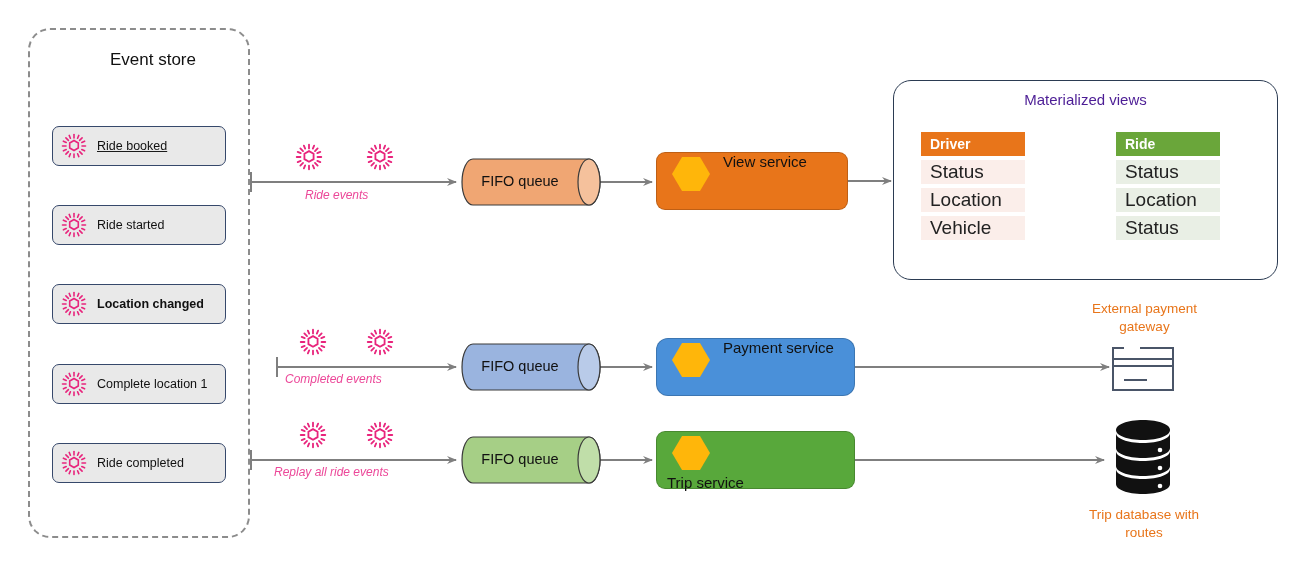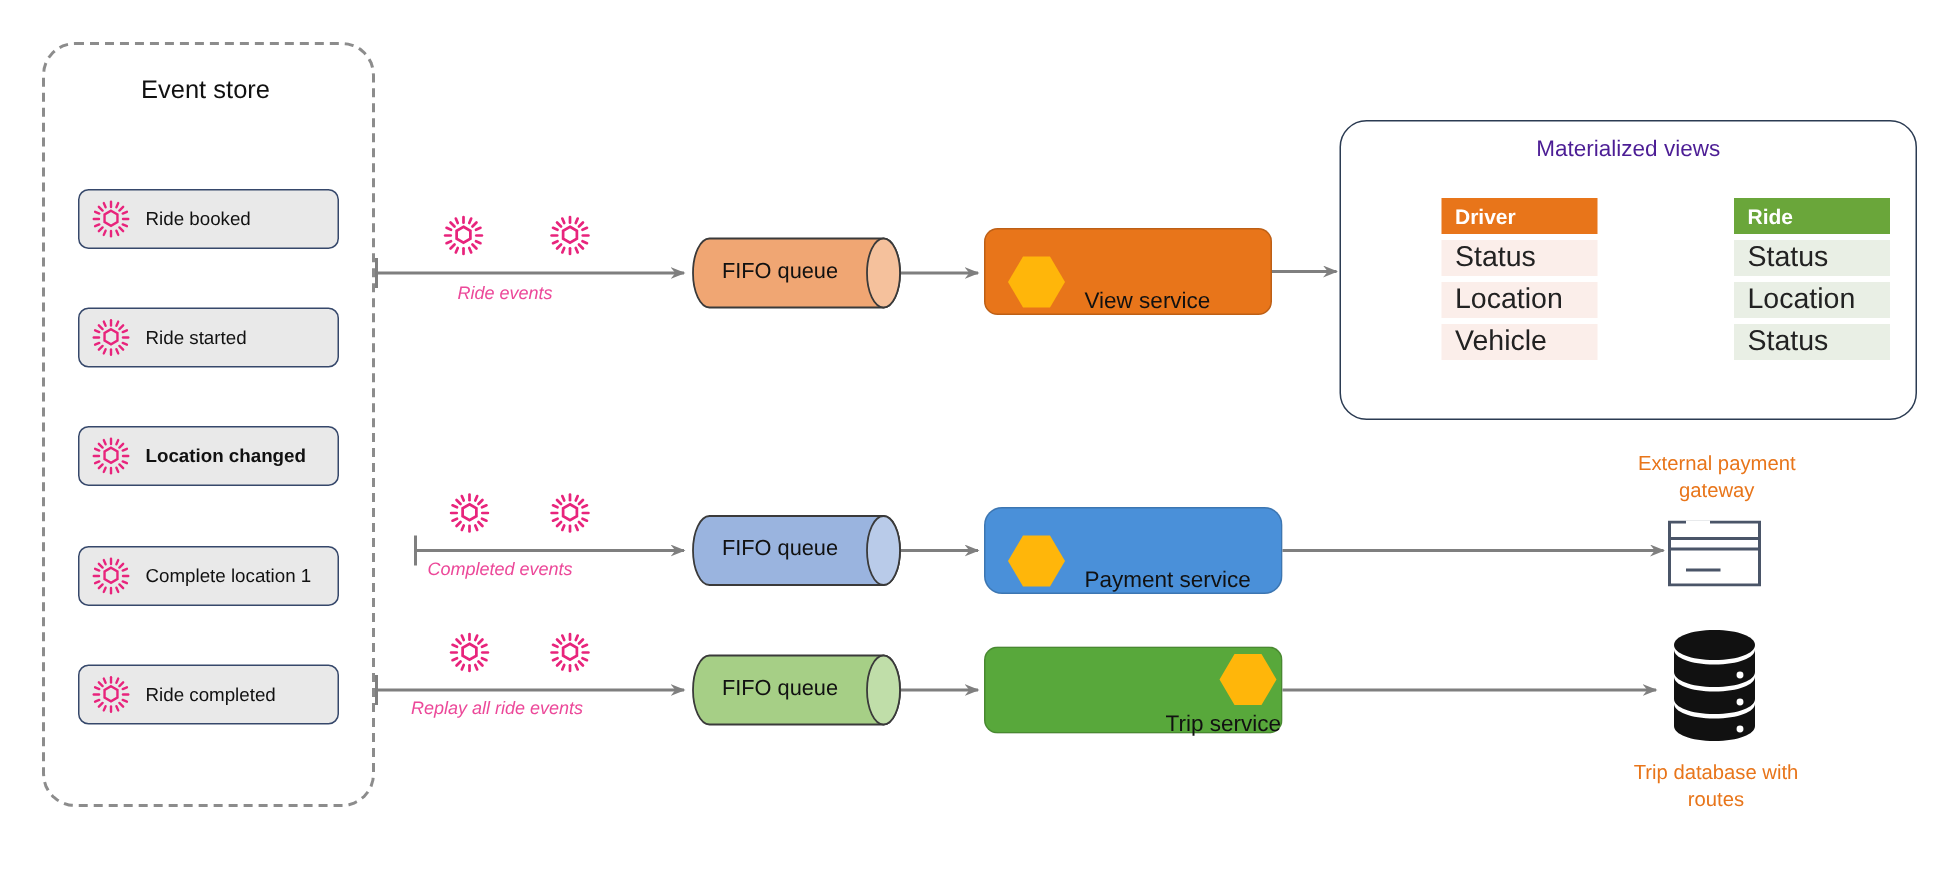--- a/index.html
+++ b/index.html
@@ -23,21 +23,21 @@
   
   #event-store {
     left: 28px; top: 28px;
     width: 222px; height: 510px;
     border: 2px dashed #8c8c8c;
     border-radius: 22px;
     box-sizing: border-box;
     background: #ffffff;
   }
   #event-store-title {
-    left: 26px; top: 50px;
+    left: 42px; top: 50px;
     width: 222px;
     text-align: center;
     font-size: 17px;
     color: #111111;
   }
 
   
   .event-card {
     width: 174px; height: 40px;
     background: #e9e9e9;
@@ -71,21 +71,21 @@
     color: #111111;
     text-align: center;
     white-space: nowrap;
   }
 
   
   .service-box {
     border-radius: 9px;
     box-sizing: border-box;
     display: flex;
-    align-items: flex-end;
+    align-items: flex-start;
     border: 1px solid rgba(0,0,0,0.18);
   }
   .service-box .svc-label {
     font-size: 15px;
     color: #111111;
     margin-left: 10px;
     white-space: nowrap;
   }
   .hexicon { flex: 0 0 auto; margin-left: 12px; display: block; }
 
@@ -98,21 +98,21 @@
     box-sizing: border-box;
     background: #ffffff;
   }
   #mat-views-title {
     left: 893px; top: 91px;
     width: 385px;
     text-align: center;
     font-size: 15px;
     color: #4c1d95;
   }
-  .mv-table { width: 104px; margin-left: 40px; }
+  .mv-table { width: 104px; }
   .mv-head {
     height: 24px;
     display: flex; align-items: center;
     padding-left: 9px;
     box-sizing: border-box;
     color: #ffffff;
     font-weight: bold;
     font-size: 14px;
   }
   .mv-row {
@@ -172,21 +172,21 @@
     </g>
 
     <line x1="600" y1="460" x2="652" y2="460" stroke="#7f7f7f" stroke-width="2" marker-end="url(#ah)"></line>
 
     <line x1="855" y1="460" x2="1104" y2="460" stroke="#7f7f7f" stroke-width="2" marker-end="url(#ah)"></line>
   </svg>
 
   <div class="abs" id="event-store"></div>
   <div class="abs" id="event-store-title">Event store</div>
 
-  <div class="abs event-card" style="left:52px; top:126px;">
+  <div class="abs event-card" style="left:52px; top:126px;text-decoration:underline;">
     <svg class="sun-icon" width="30" height="30" viewBox="0 0 30 30">
       <g stroke="#e8247c" stroke-width="1.6" fill="none" stroke-linecap="round">
         <polygon points="15,9.5 19.3,12 19.3,17 15,19.5 10.7,17 10.7,12"></polygon>
         <line x1="15" y1="3.5" x2="15" y2="7"></line>
           <line x1="15" y1="23" x2="15" y2="26.5"></line>
         <line x1="3.5" y1="15" x2="7" y2="15"></line>
           <line x1="23" y1="15" x2="26.5" y2="15"></line>
         <line x1="6.9" y1="6.9" x2="9.4" y2="9.4"></line>
           <line x1="20.6" y1="20.6" x2="23.1" y2="23.1"></line>
         <line x1="23.1" y1="6.9" x2="20.6" y2="9.4"></line>

